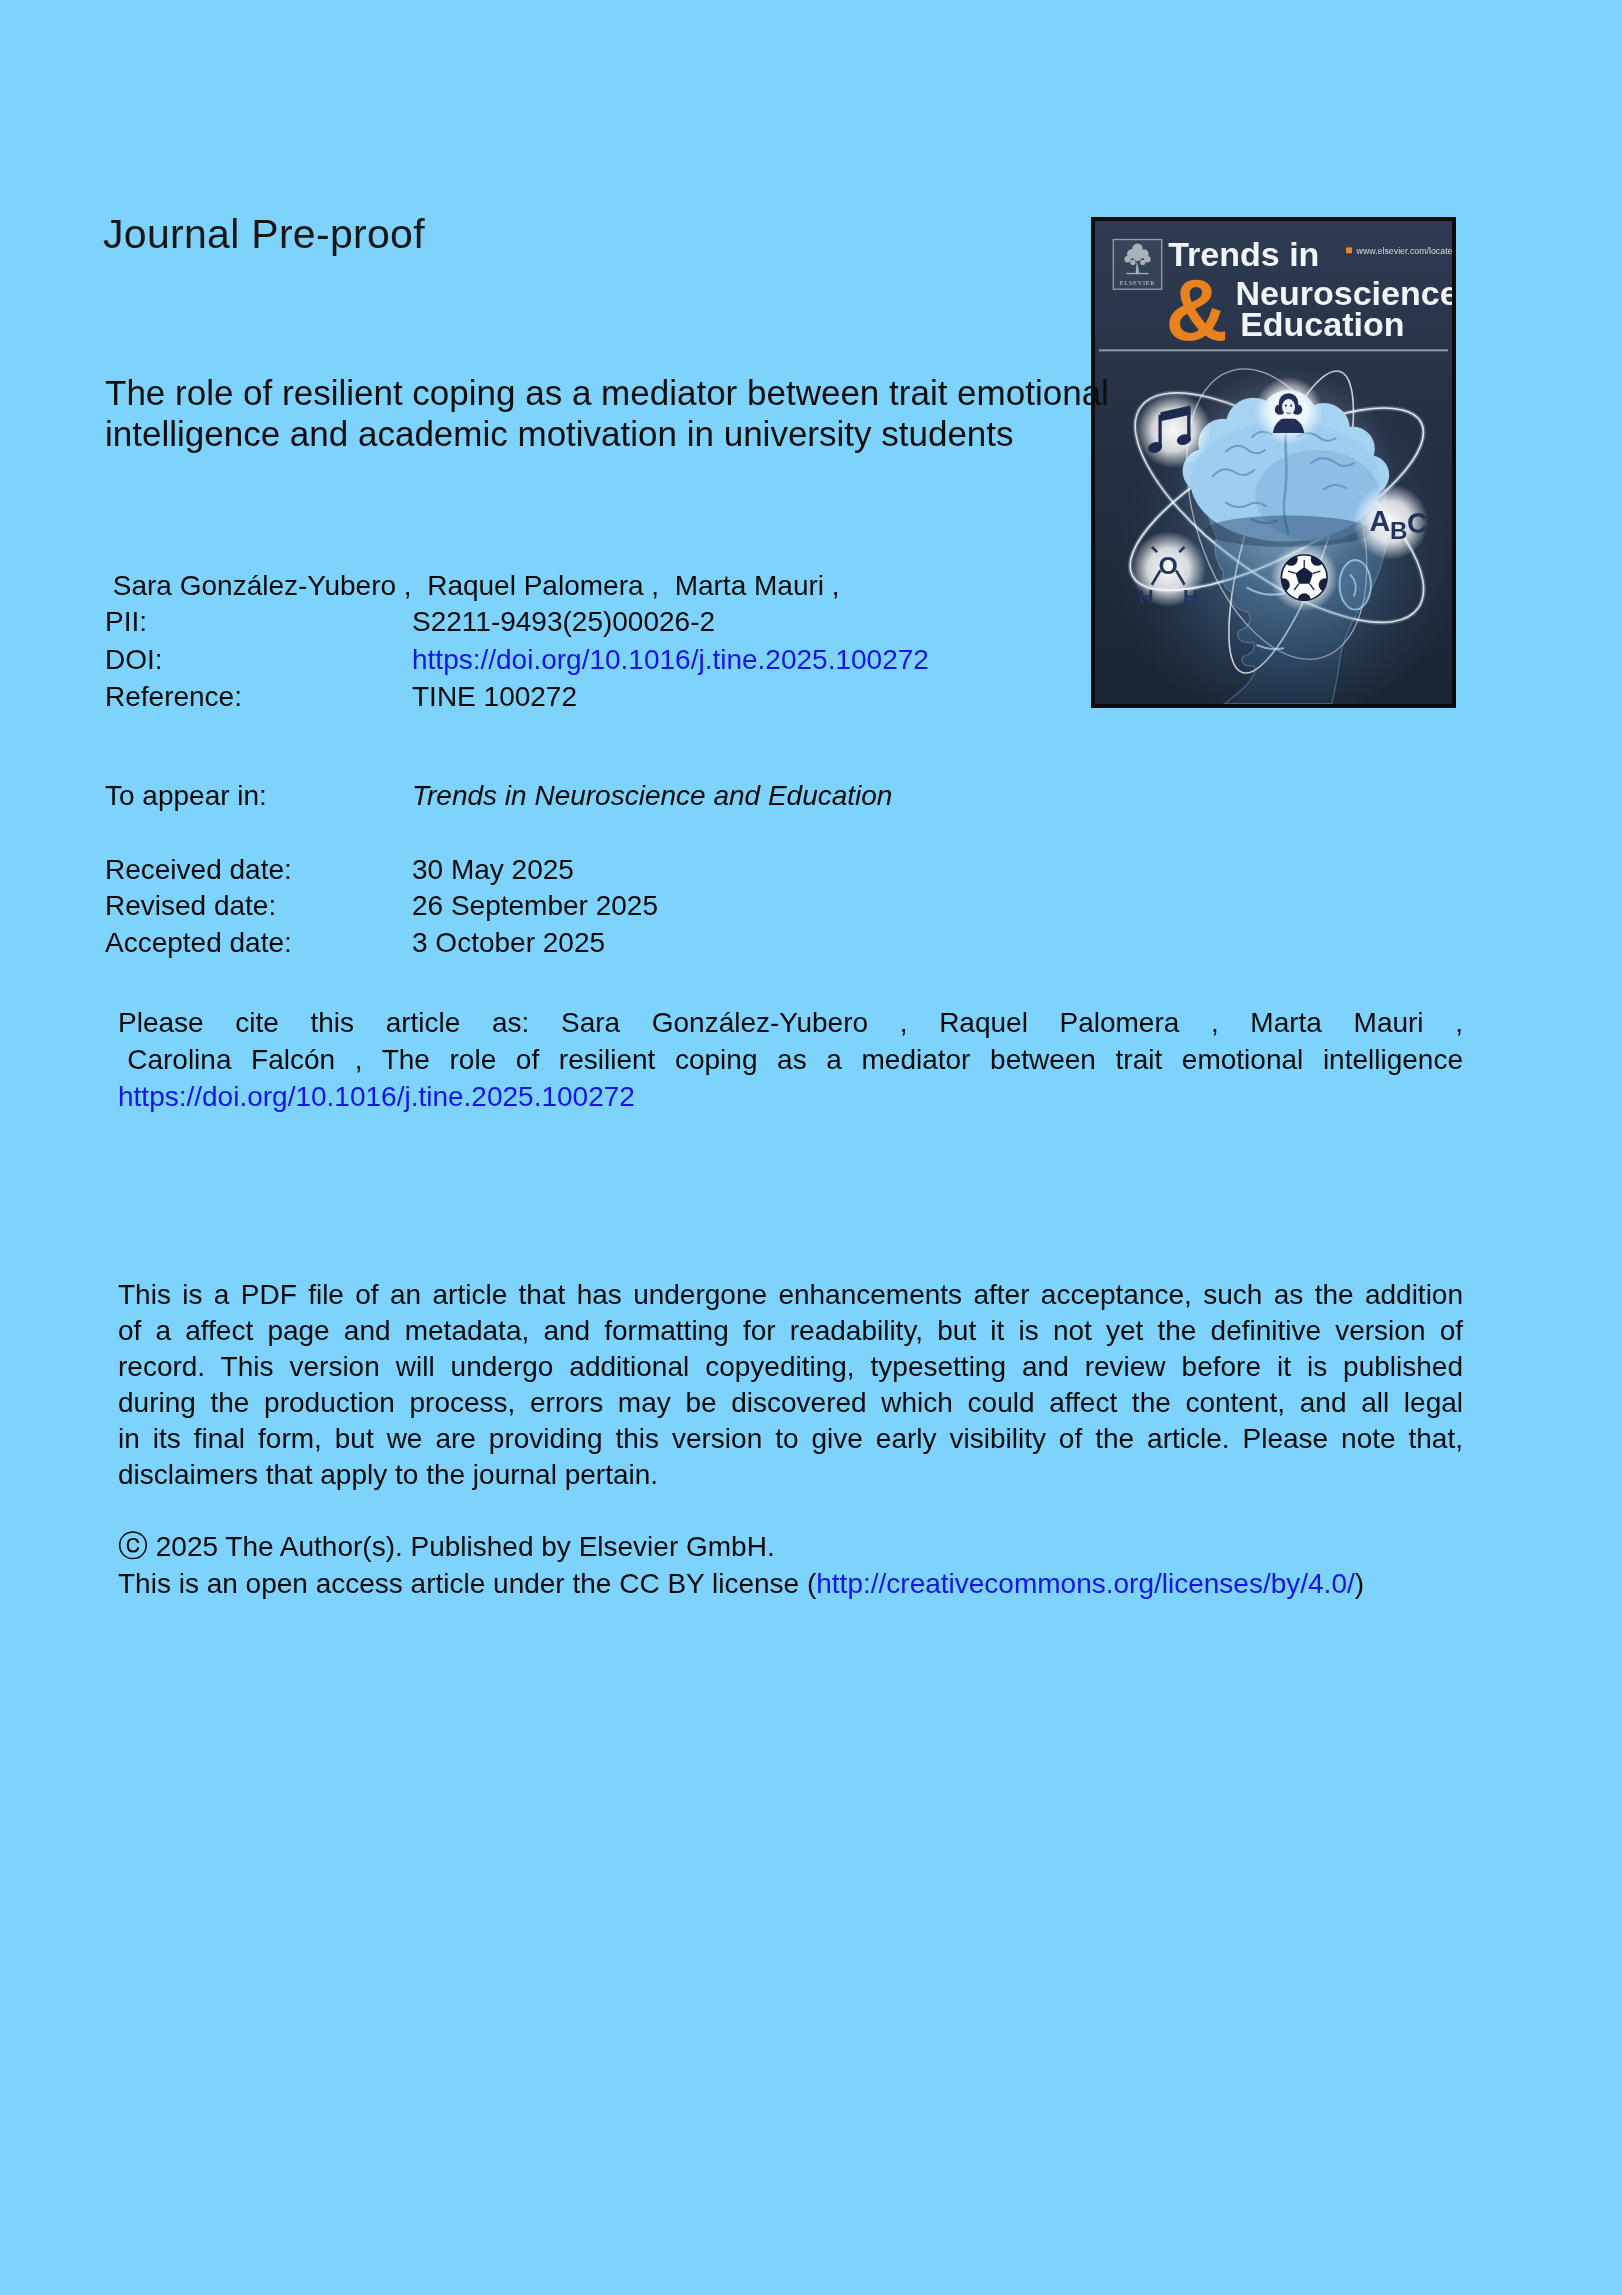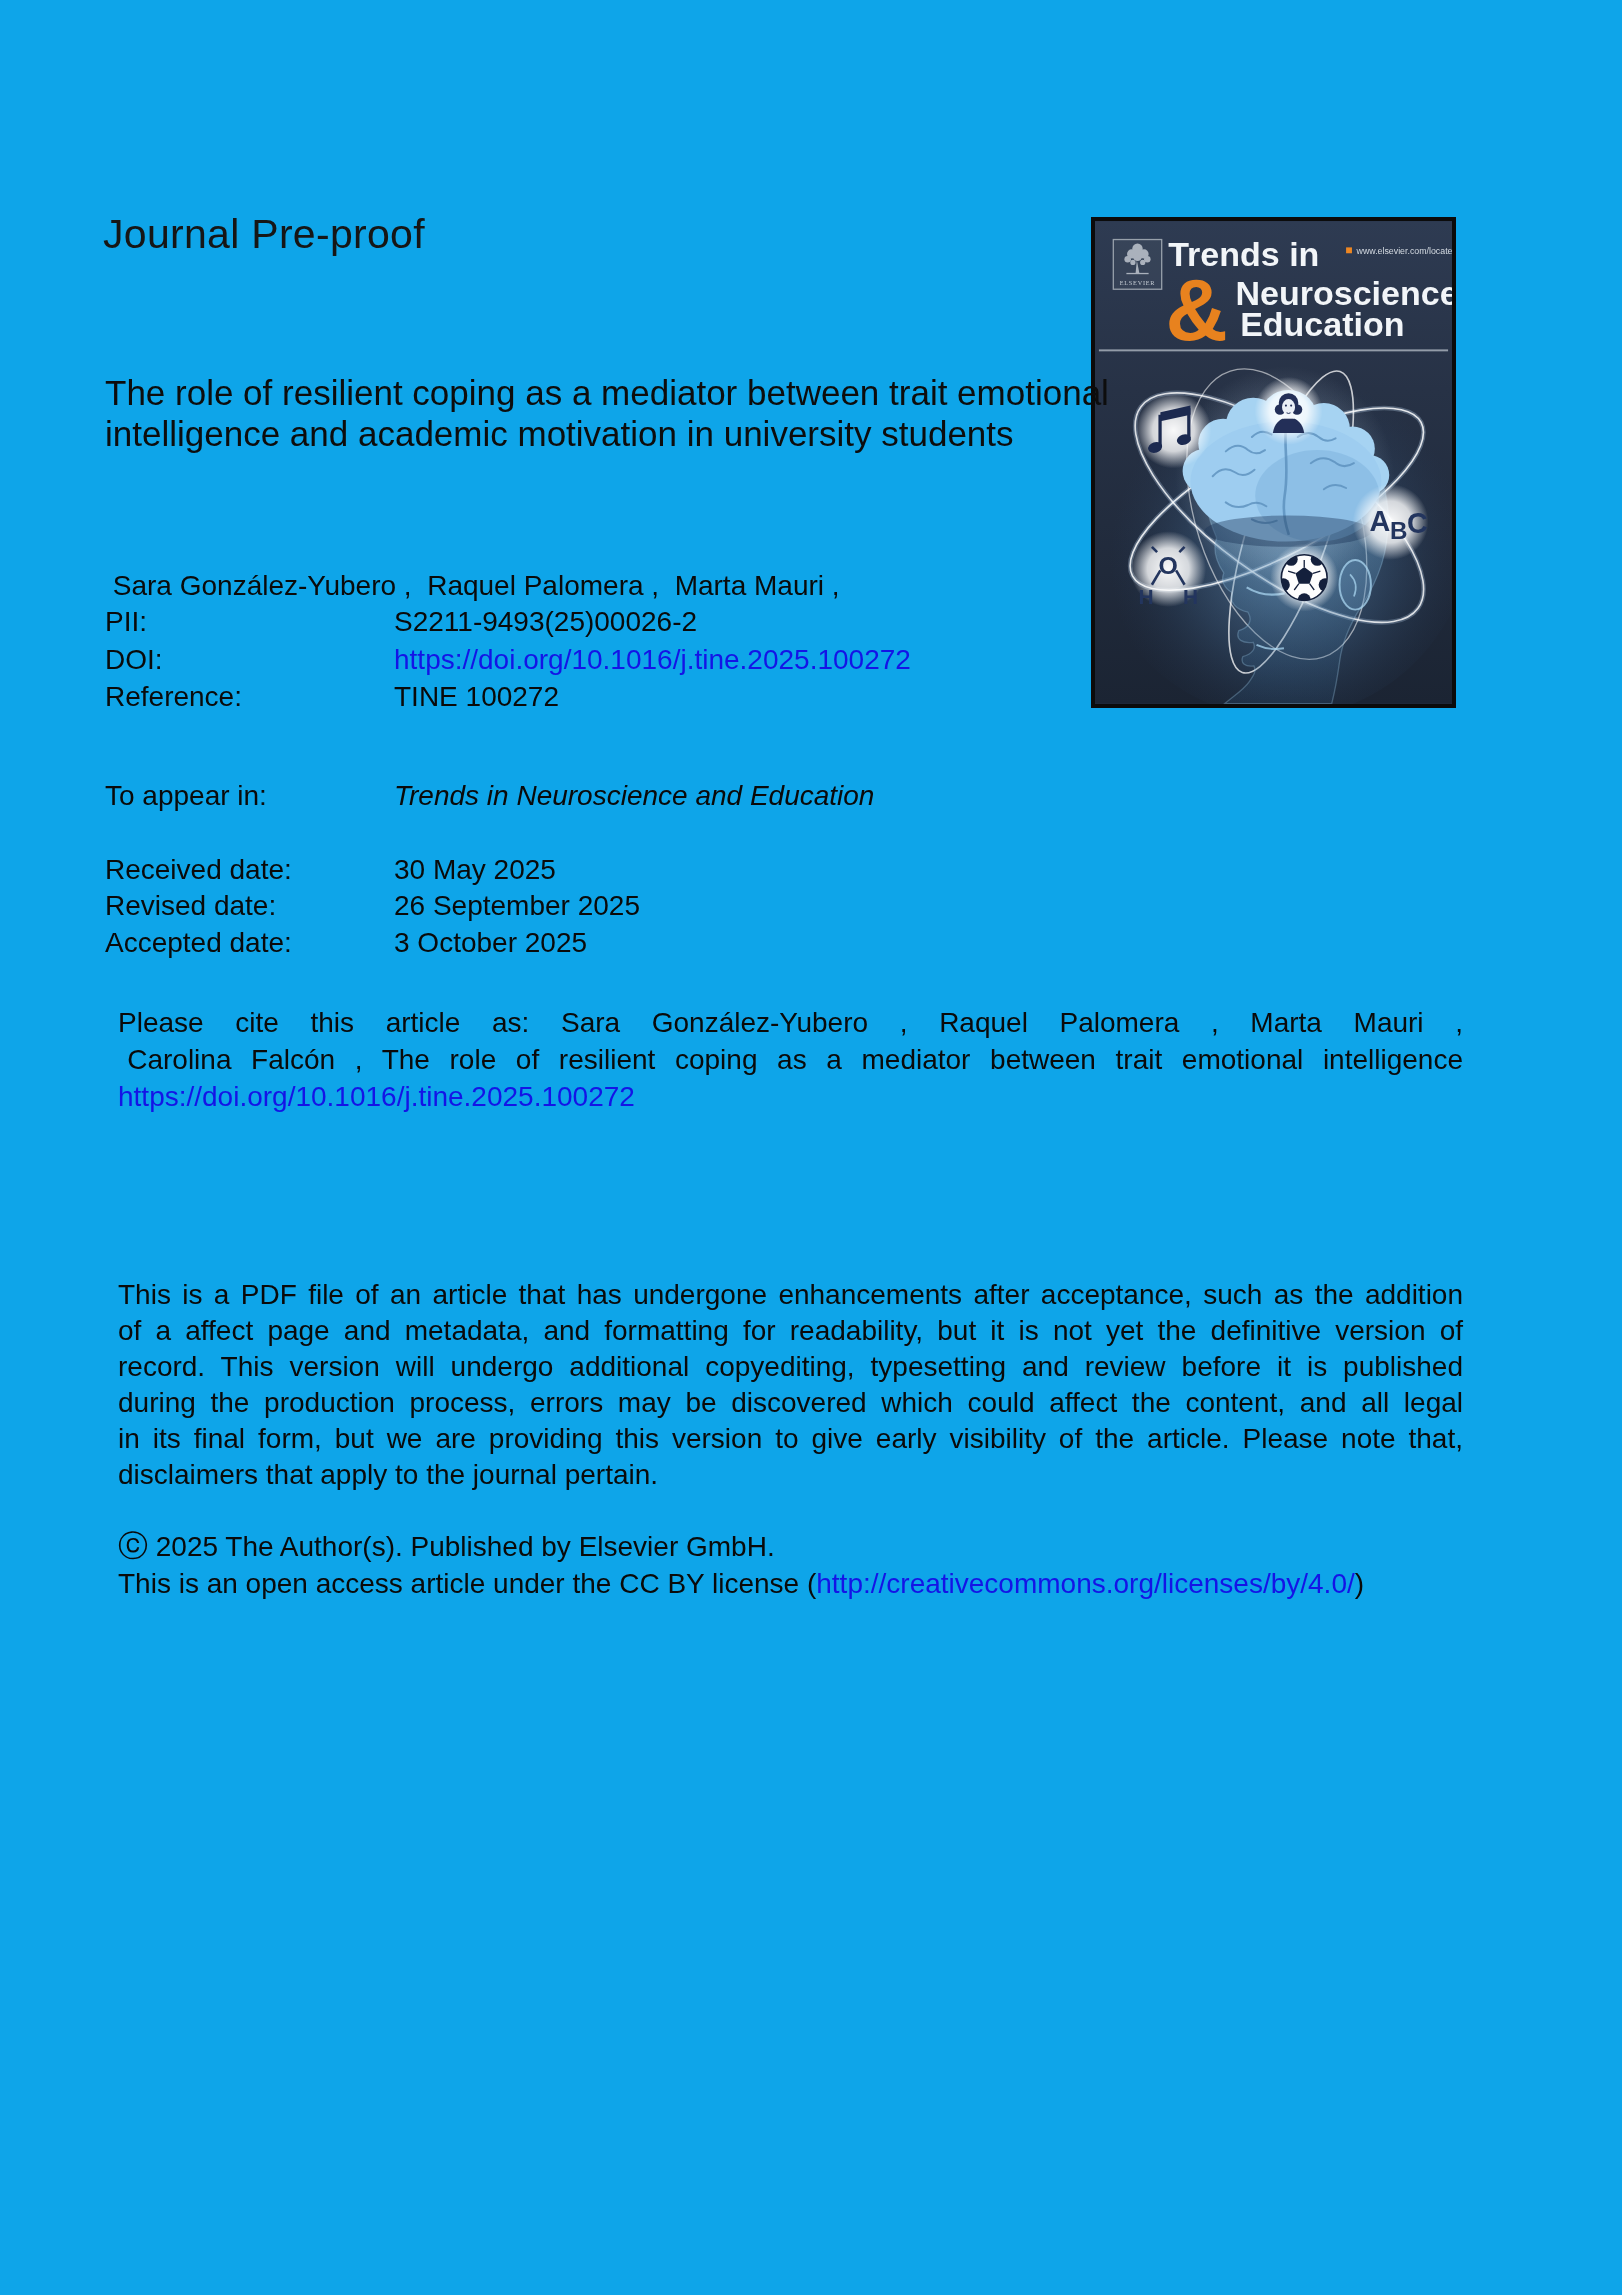--- a/index.html
+++ b/index.html
@@ -1,24 +1,24 @@
 <!DOCTYPE html>
 <html style="font-size:10.5px"><head>
 <meta charset="utf-8">
 <style>
   html,body{margin:0;padding:0;background:#e8e8e8;}
-  .page{position:relative;width:1622px;height:2295px;background:#0ea5e9;
+  .page{position:relative;width:1622px;height:2295px;background:#7dd3fc;
         font-family:"Liberation Sans", sans-serif;color:#0a0a0a;overflow:hidden;}
   .abs{position:absolute;}
   .body-text{font-size:28px;line-height:37px;}
   .jp-title{left:103px;top:211px;font-size:41px;letter-spacing:0.3px;color:#161616;}
   .art-title{left:105px;top:372px;font-size:35px;line-height:41px;color:#0d0d0d;}
   .authors{left:105px;top:488px;font-size:28px;line-height:39px;white-space:pre-wrap;}
   .row-label{left:105px;width:294px;}
-  .row-value{left:394px;text-align:center;}
+  .row-value{left:412px;text-align:center;}
   .italic{font-style:italic;}
   .link{color:#1414E6;text-decoration:none;cursor:pointer;}
   .para{left:118px;width:1345px;}
   .just{text-align:justify;text-align-last:justify;}
   .indented{text-indent:9.2px;}
   .copyright-symbol{font-size:30px;}
   
   .cover{left:1091px;top:217px;width:357px;height:483px;border:4.6px solid #0b0b0b;background:#27324a;}
   .cover svg{display:block;}
 </style>

